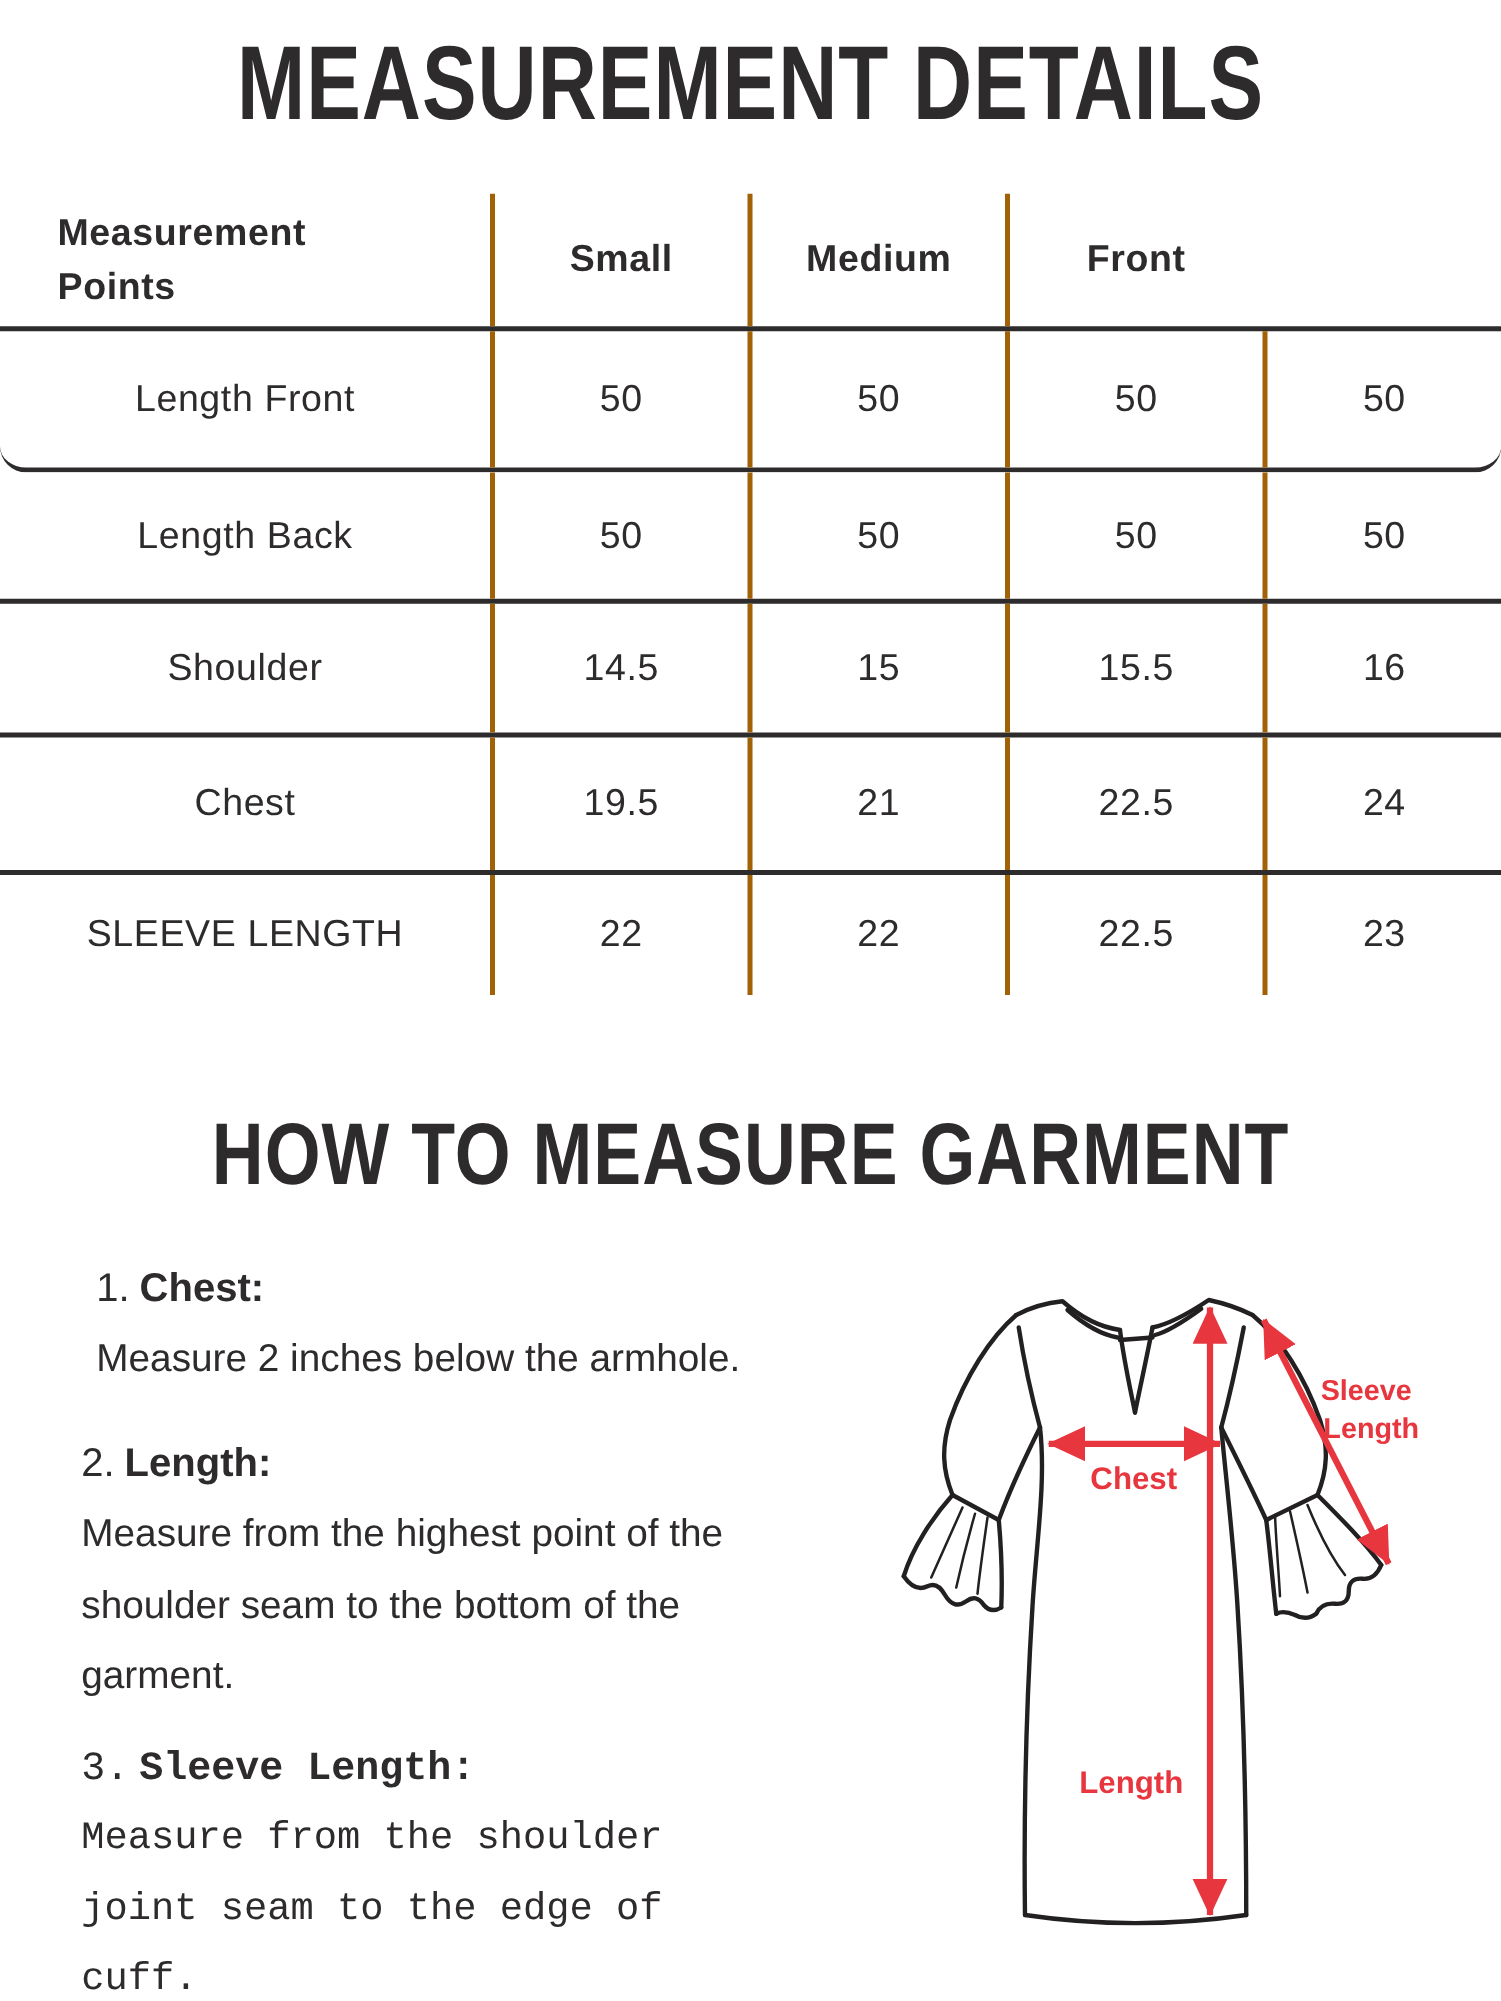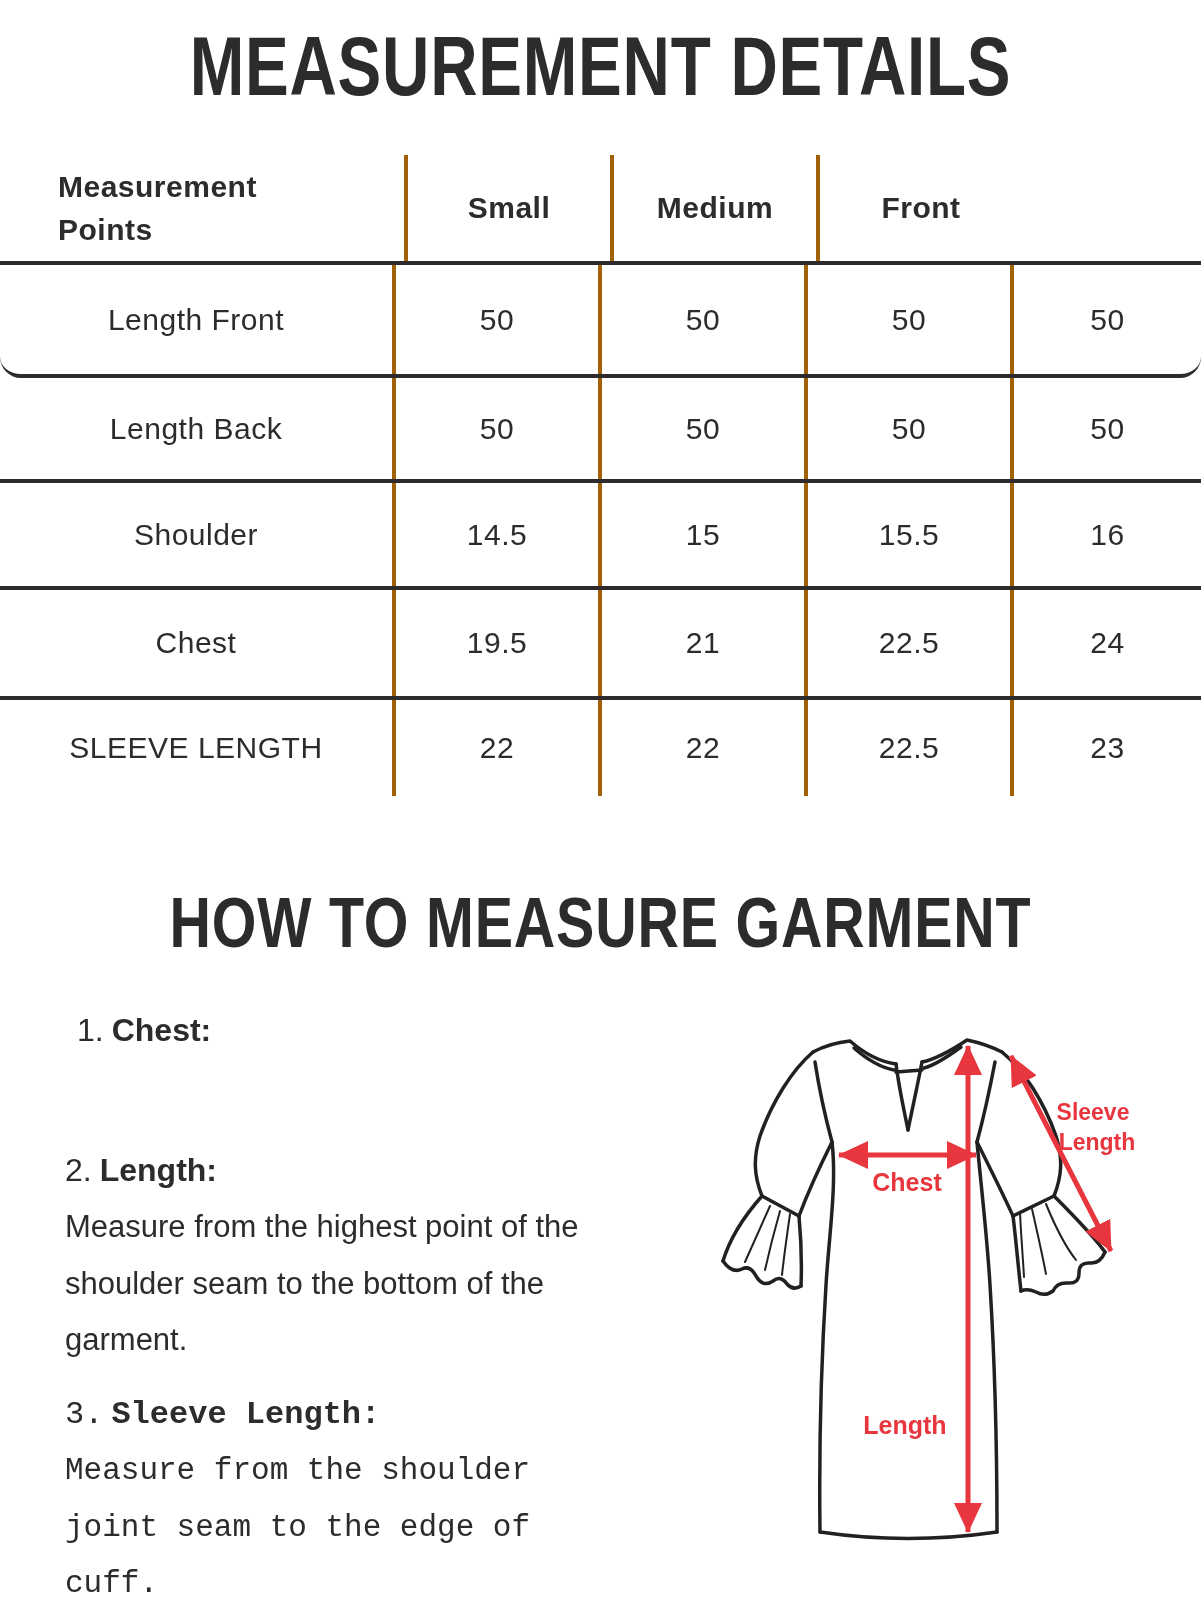--- a/index.html
+++ b/index.html
@@ -31,21 +31,21 @@
     border-bottom: 4px solid #2e2b2c;
   }
   .mrow:last-child { border-bottom: none; }
   .cell {
     display: flex; align-items: center; justify-content: center;
     font-size: 30px; letter-spacing: 0.5px;
     box-sizing: border-box;
   }
   .cell.v { border-left: 4px solid #a16207; }
   .mrow.header .cell { font-weight: 700; }
-  .mrow.header { height: 106px; padding-left: 12px; }
+  .mrow.header { height: 106px; }
   .mrow.r1 { height: 109px; border-radius: 21px; }
   .mrow.r2 { height: 101px; }
   .mrow.r3 { height: 103px; }
   .mrow.r4 { height: 106px; }
   .mrow.r5 { height: 96px; }
   .cell.first-head {
     justify-content: flex-start; padding-left: 46px;
   }
   .cell.first-head span { display: block; width: 250px; line-height: 1.45; }
 
@@ -118,20 +118,21 @@
     <div class="cell v">23</div>
   </div>
 </div>
 
 <h2 class="big-title" id="title-howto">HOW TO MEASURE GARMENT</h2>
 
 <div class="step" id="step-1">
   <div class="step-title">
     <span class="step-num">1.</span><span class="step-name">Chest:</span>
   </div>
+  <div class="step-body">Measure 2 inches  below the armhole.</div>
 </div>
 
 <div class="step" id="step-2">
   <div class="step-title">
     <span class="step-num">2.</span><span class="step-name">Length:</span>
   </div>
   <div class="step-body">Measure from the highest point of the shoulder seam to the bottom of the garment.</div>
 </div>
 
 <div class="step" id="step-3">

